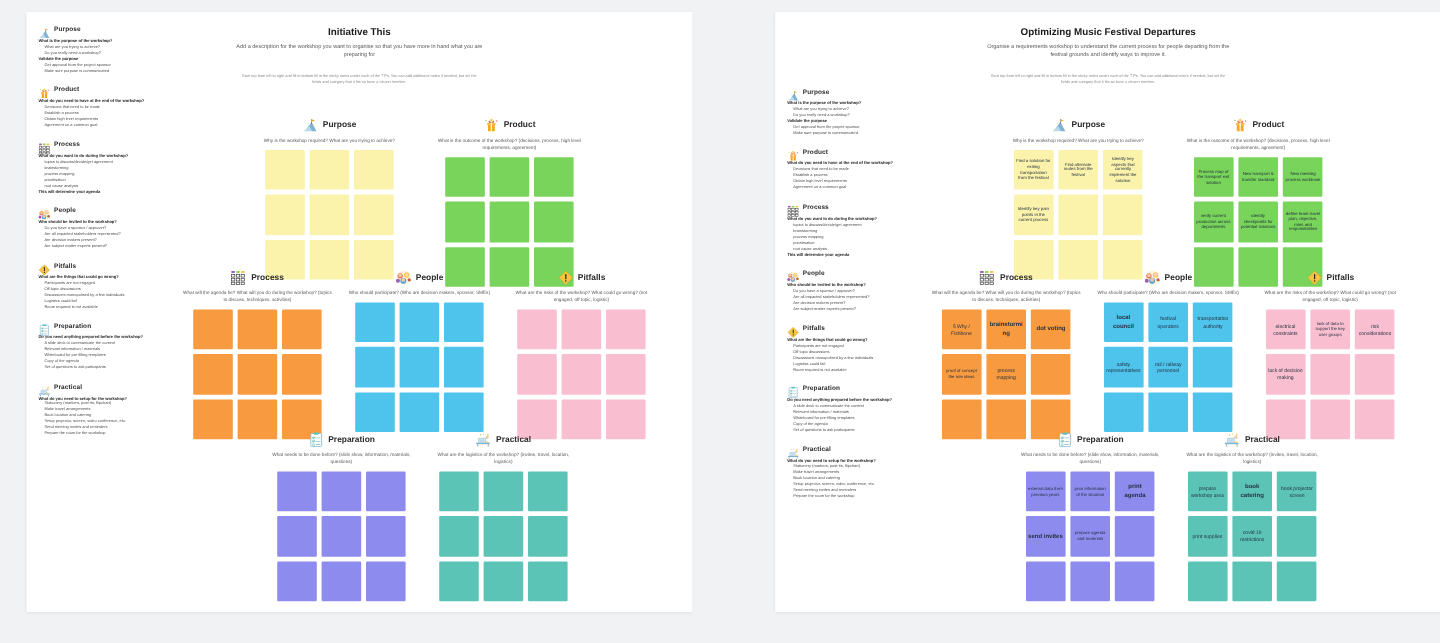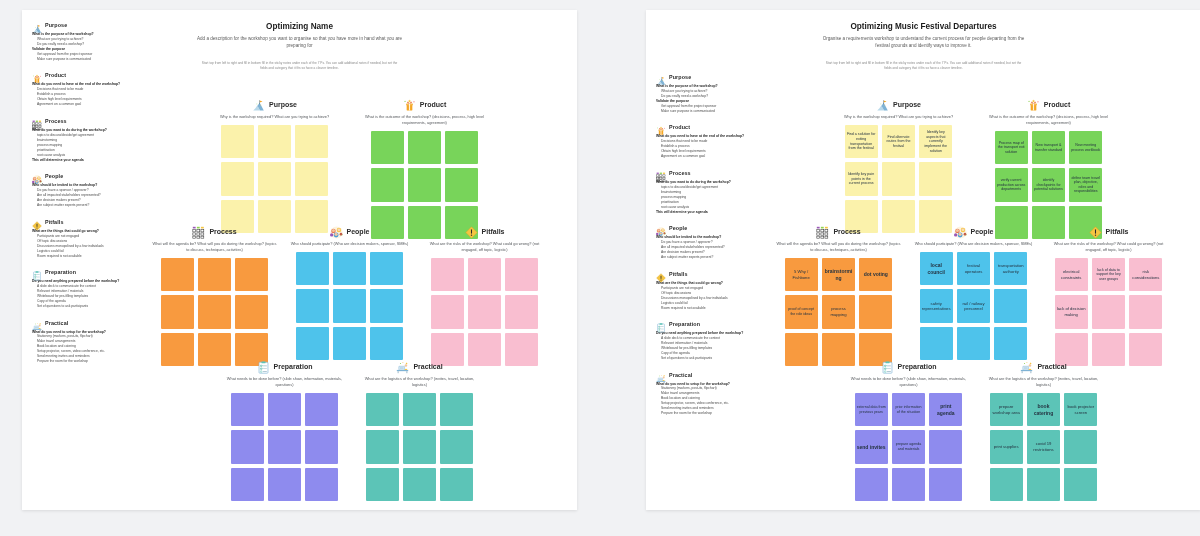--- a/index.html
+++ b/index.html
@@ -315,21 +315,21 @@
             <li>Stationery (markers, post-its, flipchart)</li>
             <li>Make travel arrangements</li>
             <li>Book location and catering</li>
             <li>Setup projector, screen, video conference, etc.</li>
             <li>Send meeting invites and reminders</li>
             <li>Prepare the room for the workshop</li>
           </ul>
         </div>
       </div>
       <div class="board-header">
-        <div class="board-title">Optimizing Name</div>
+        <div class="board-title">Initiative This</div>
         <div class="board-desc">Add a description for the workshop you want to organise so that you have more in hand what you are preparing for</div>
         <div class="board-hint">Start top from left to right and fill in bottom fill in the sticky notes under each of the 7 Ps. You can add additional notes if needed, but set the fields and category that it fits so have a clearer timeline.</div>
       </div>
       <div class="section" style="left: 190px; top: 88px; width: 125px;">
         <div class="sec-head">
           <span class="ico" style="width: 13px; height: 13px; display: inline-block;"><svg viewBox="0 0 32 32" width="13" height="13">
       <path d="M3 28 L20 28 L14 18 L9 22 Z" fill="#b9d9ea"></path>
       <path d="M9 22 L14 18 L20 28 L29 28 L19 9 Z" fill="#7fb3d5"></path>
       <rect x="18" y="3" width="1.3" height="10" fill="#4a6b82"></rect>
       <path d="M19.3 3.5 L26 6 L19.3 8.5 Z" fill="#f5a623"></path>

